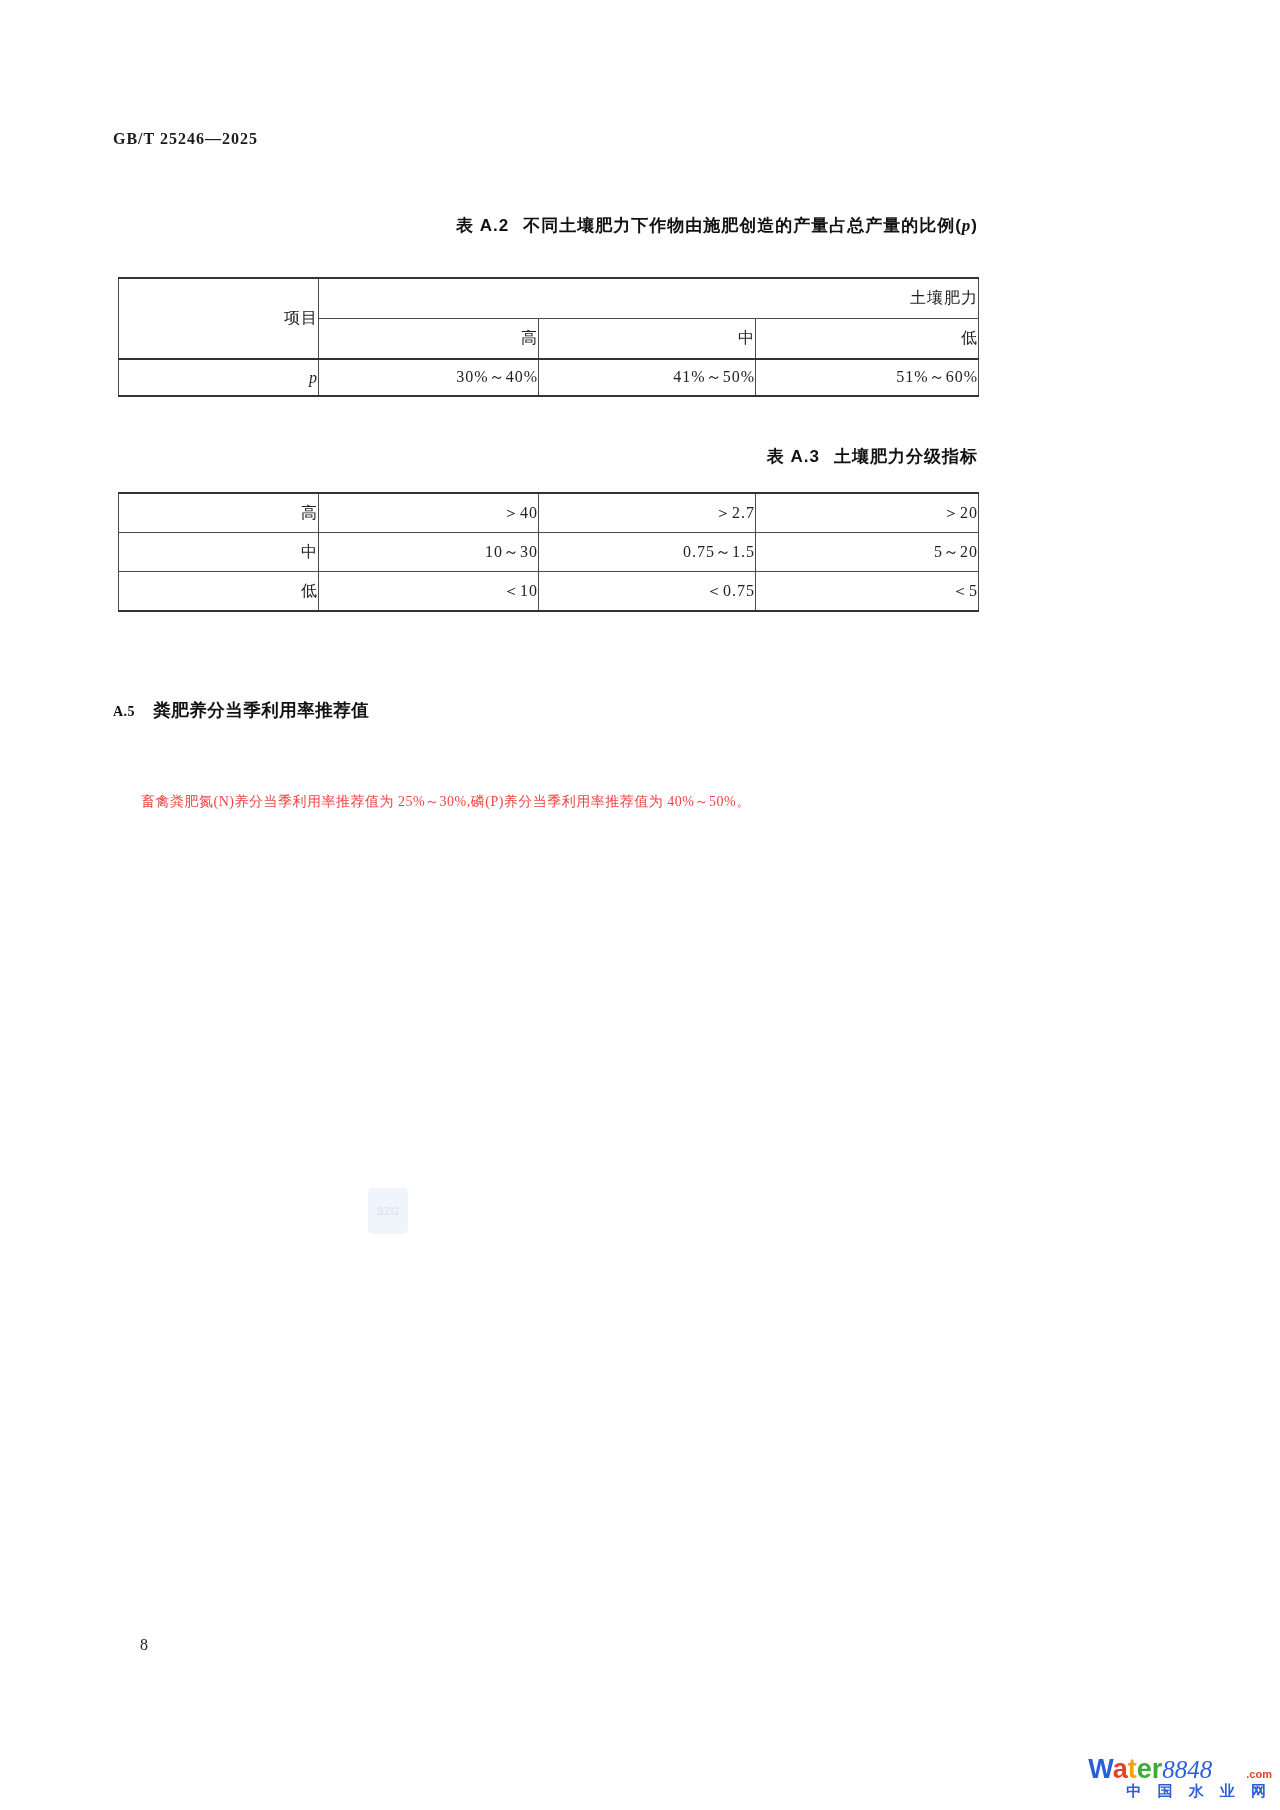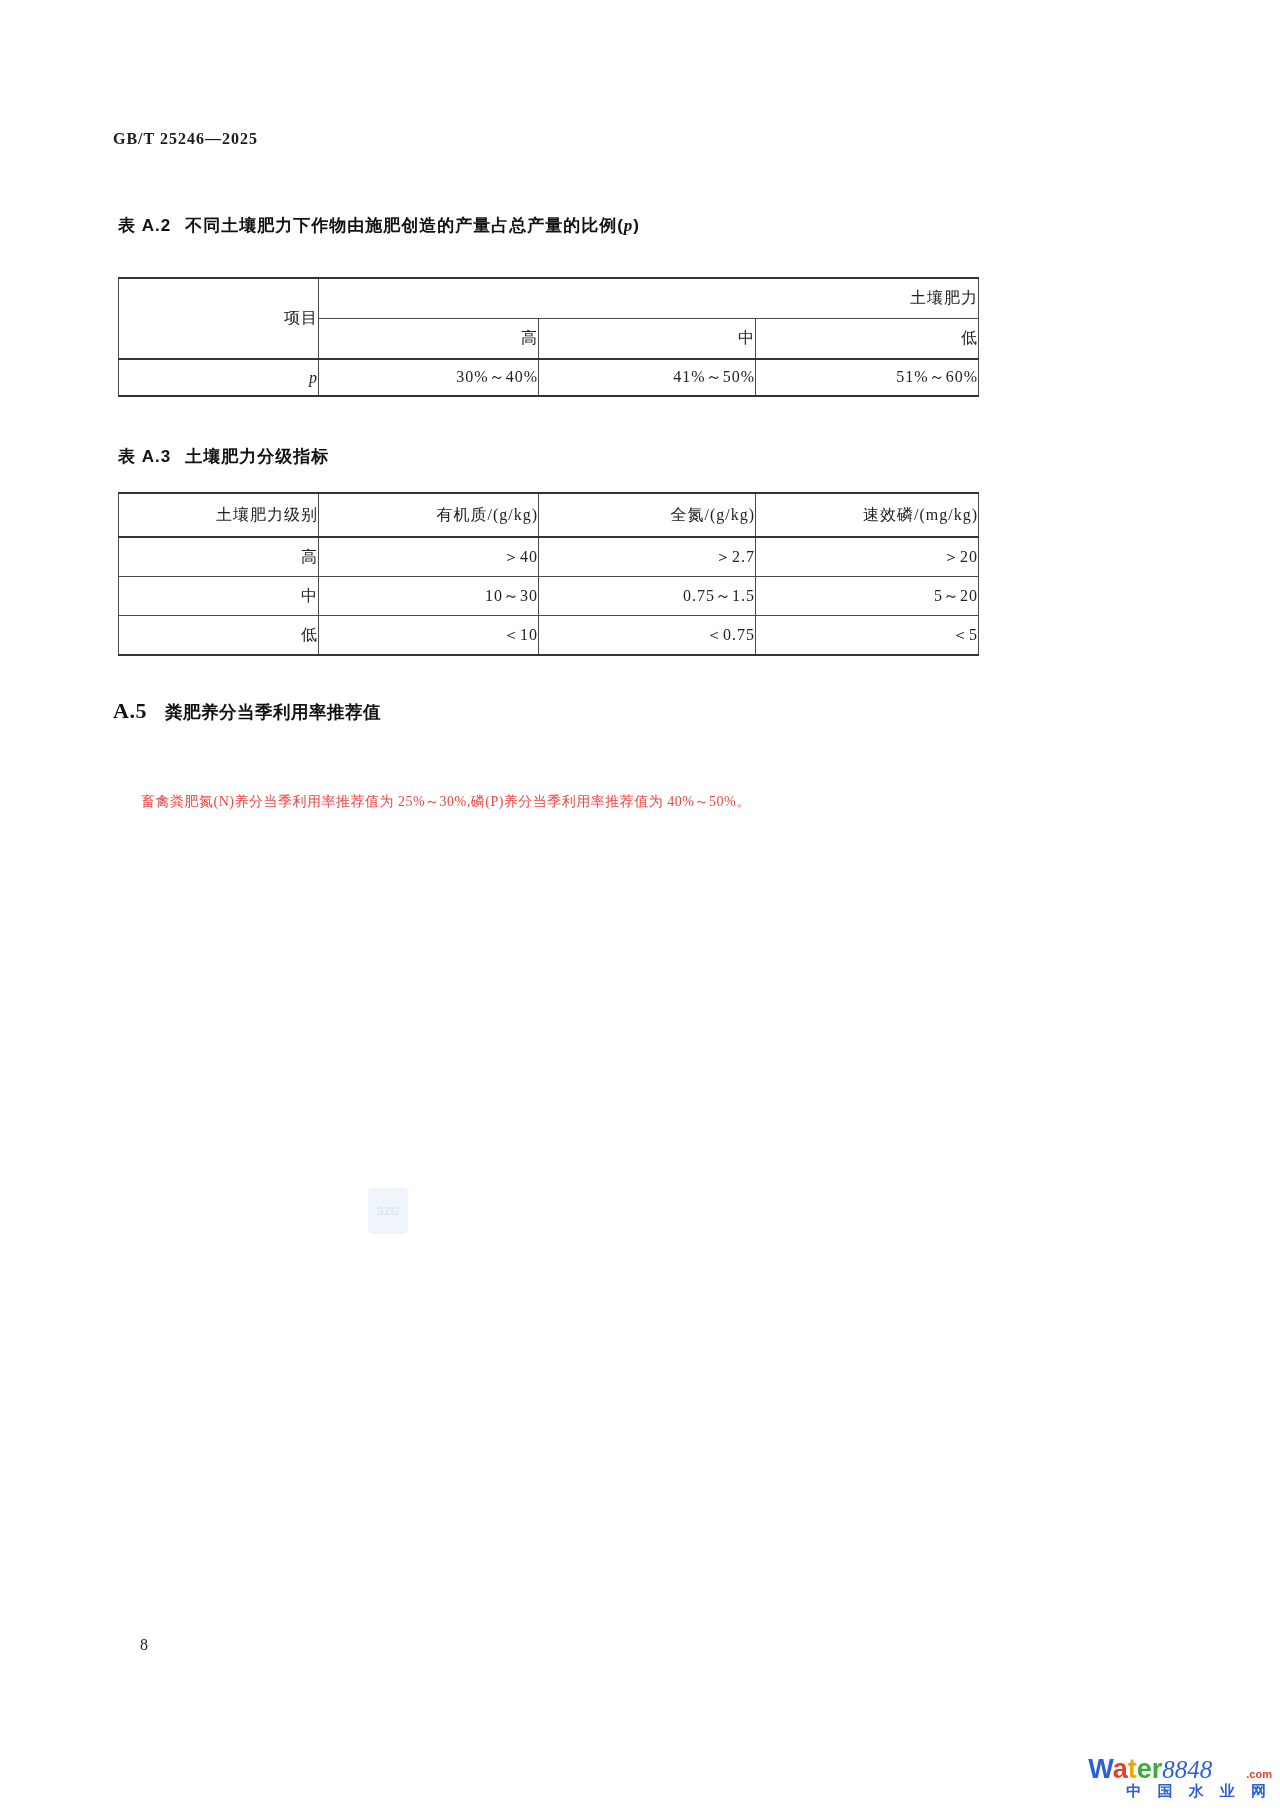--- a/index.html
+++ b/index.html
@@ -9,21 +9,21 @@
     overflow:hidden;
   }
   
   .doc-number{
     position:absolute;left:113px;top:130px;
     font-size:16px;font-weight:bold;letter-spacing:1px;
     font-family:"Liberation Serif","DejaVu Serif",serif;
   }
   
   .tbl-caption{
-    position:absolute;left:118px;width:860px;text-align:left;
+    position:absolute;left:118px;width:860px;text-align:right;
     font-family:"Liberation Sans","DejaVu Sans",sans-serif;
     font-weight:bold;font-size:17px;letter-spacing:1px;color:#111;
   }
   .tbl-caption .cap-label{margin-right:14px;}
   .tbl-caption i{font-family:"Liberation Serif",serif;font-weight:bold;}
   #caption-a2{top:214px;}
   #caption-a3{top:445px;}
   
   table.std{
     position:absolute;left:118px;width:860px;border-collapse:collapse;
@@ -43,21 +43,21 @@
   #table-a3 tr.hdr td{height:42px;border-bottom:2px solid #333;}
   #table-a3 tr.row td{height:38px;}
   #table-a3 tr.row:last-child td{border-bottom:2px solid #333;}
   td .var{font-style:italic;font-family:"Liberation Serif",serif;}
   
   .section-heading{
     position:absolute;left:113px;top:698px;
     font-family:"Liberation Sans","DejaVu Sans",sans-serif;
     font-weight:bold;font-size:17.5px;color:#111;letter-spacing:.5px;
   }
-  .section-heading .sec-no{margin-right:18px;font-family:"Liberation Serif",serif;font-size:22px;}
+  .section-heading .sec-no{margin-right:18px;font-family:"Liberation Serif",serif;font-size:14px;}
   .section-body{
     position:absolute;left:113px;top:789px;width:1010px;
     font-size:14px;line-height:26px;text-indent:2em;letter-spacing:.5px;color:#ef4444;
   }
   
   .page-number{position:absolute;left:140px;top:1636px;font-size:16px;color:#222;}
   
   .faint-stamp{
     position:absolute;left:368px;top:1188px;width:40px;height:46px;
     background:#e3edf7;border-radius:5px;opacity:.55;
@@ -120,26 +120,20 @@
 </div>
 
 <table class="std" id="table-a3">
   <colgroup>
       <col style="width:200px">
       <col style="width:220px">
       <col style="width:217px">
       <col style="width:223px">
     </colgroup>
   <tbody>
-      <tr class="hdr">
-    <td>土壤肥力级别</td>
-    <td>有机质/(g/kg)</td>
-    <td>全氮/(g/kg)</td>
-    <td>速效磷/(mg/kg)</td>
-  </tr>
   <tr class="row">
     <td>高</td>
     <td>＞40</td>
     <td>＞2.7</td>
     <td>＞20</td>
   </tr>
   <tr class="row">
     <td>中</td>
     <td>10～30</td>
     <td>0.75～1.5</td>

